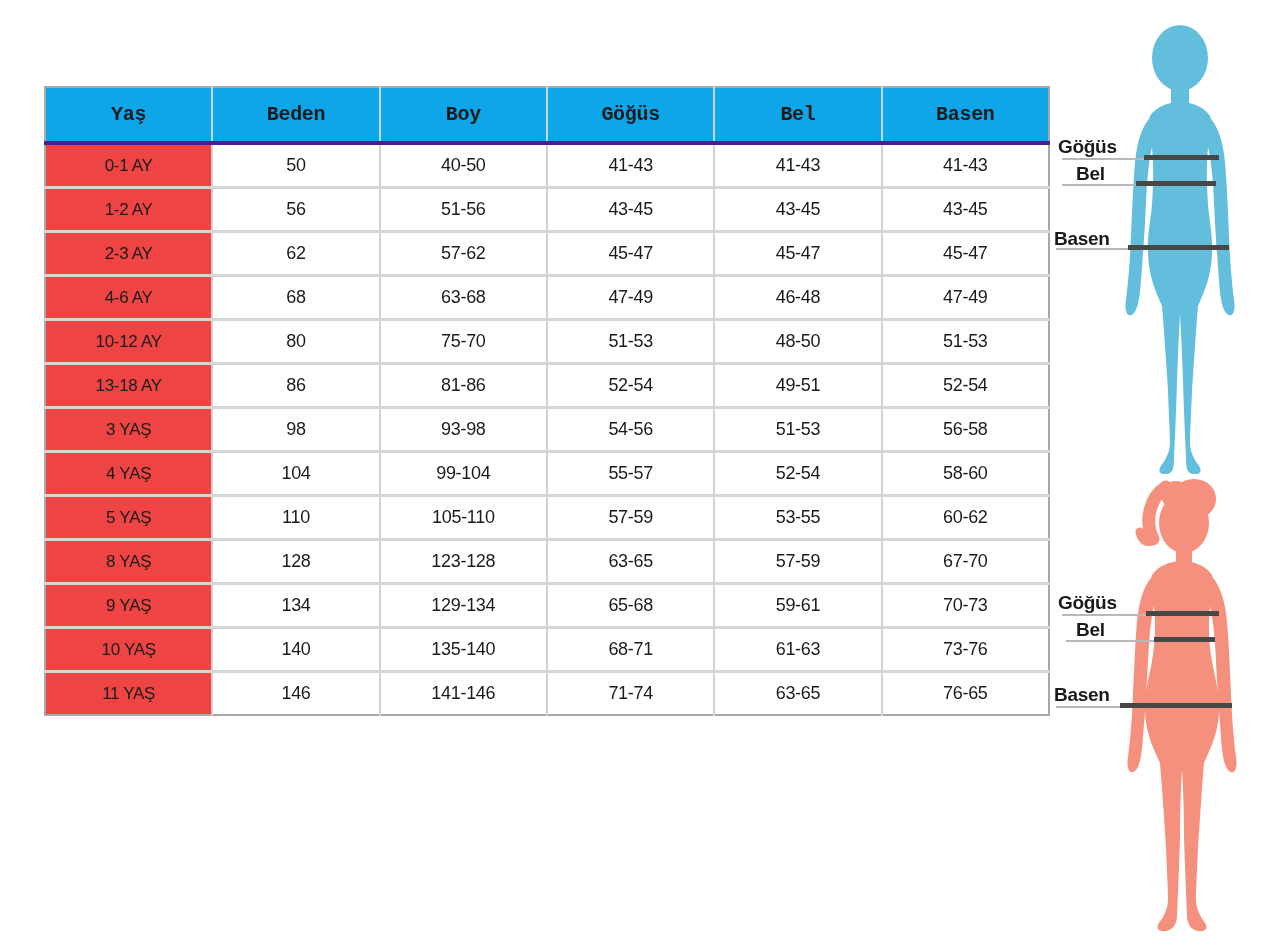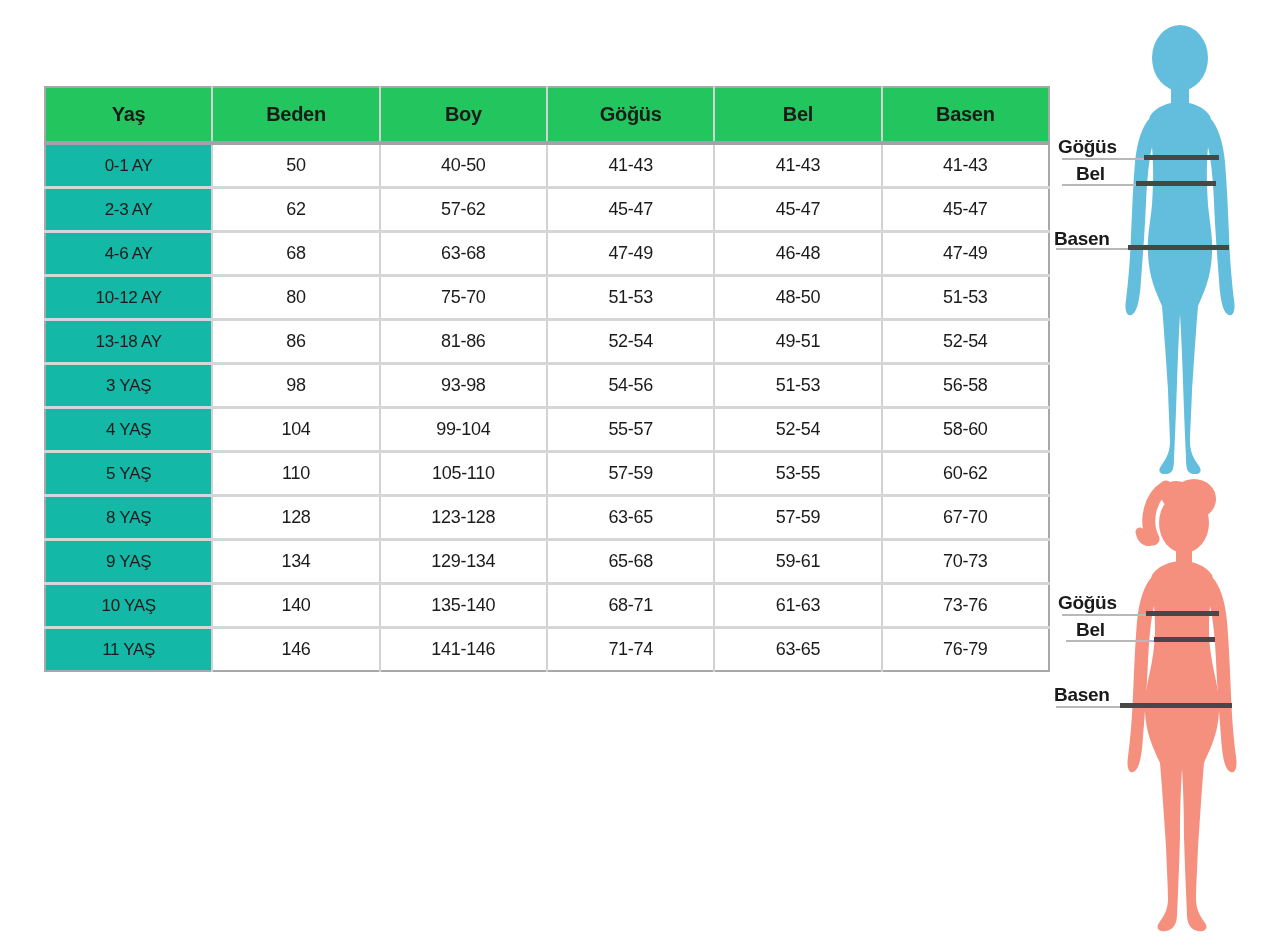--- a/index.html
+++ b/index.html
@@ -7,31 +7,31 @@
     width:1280px;height:948px;position:relative;background:#ffffff;
     font-family:"Liberation Sans",sans-serif;color:#1b1b1b;overflow:hidden;
   }
   
   table.size-table{
     position:absolute;left:44px;top:86px;width:1006px;
     border-collapse:collapse;table-layout:fixed;
     border:2px solid #a8a8a8;
   }
   table.size-table th{
-    height:51px;background:#22c55e;
+    height:51px;background:#0ea5e9;
     font-size:20px;font-weight:bold;letter-spacing:-0.3px;
-    border-bottom:4px solid #a3a3a3;border-right:2px solid #d2d2d2;
+    border-bottom:4px solid #4c1d95;border-right:2px solid #d2d2d2;font-family:Liberation Mono, monospace;
   }
   table.size-table td{
     height:39px;text-align:center;vertical-align:middle;
     font-size:18px;letter-spacing:-0.3px;background:#ffffff;
     border-bottom:3px solid #d6d6d6;border-right:2px solid #d2d2d2;
   }
   table.size-table td.age{
-    background:#14b8a6;font-size:17px;
+    background:#ef4444;font-size:17px;
   }
   table.size-table tr>*:last-child{border-right:none;}
   table.size-table tbody tr:last-child td{border-bottom:none;margin-left:16px;}
 
   
   .figure-wrap{position:absolute;}
   .figure-wrap svg{display:block;}
   .boy-fill{fill:var(--boy-color,#62bedc);}
   .girl-fill{fill:var(--girl-color,#f5907e);}
   .girl-stroke{stroke:var(--girl-color,#f5907e);fill:none;stroke-linecap:round;}
@@ -60,20 +60,28 @@
   <tbody>
       <tr>
         <td class="age">0-1 AY</td>
         <td>50</td>
         <td>40-50</td>
         <td>41-43</td>
         <td>41-43</td>
         <td>41-43</td>
       </tr>
       <tr>
+        <td class="age">1-2 AY</td>
+        <td>56</td>
+        <td>51-56</td>
+        <td>43-45</td>
+        <td>43-45</td>
+        <td>43-45</td>
+      </tr>
+      <tr>
         <td class="age">2-3 AY</td>
         <td>62</td>
         <td>57-62</td>
         <td>45-47</td>
         <td>45-47</td>
         <td>45-47</td>
       </tr>
       <tr>
         <td class="age">4-6 AY</td>
         <td>68</td>
@@ -145,21 +153,21 @@
         <td>68-71</td>
         <td>61-63</td>
         <td>73-76</td>
       </tr>
       <tr>
         <td class="age">11 YAŞ</td>
         <td>146</td>
         <td>141-146</td>
         <td>71-74</td>
         <td>63-65</td>
-        <td>76-79</td>
+        <td>76-65</td>
       </tr>
     </tbody>
 </table>
 
 <div class="figure-wrap" style="left:1100px;top:22px;width:160px;height:452px;">
   <svg width="160" height="452" viewBox="0 0 160 452">
     <ellipse class="boy-fill" cx="80" cy="36" rx="28" ry="33"></ellipse>
     <rect class="boy-fill" x="71" y="58" width="18" height="28"></rect>
     <path class="boy-fill" d="M80,80
       C68,80 56,85 50,94 C47,103 50,113 52,125

